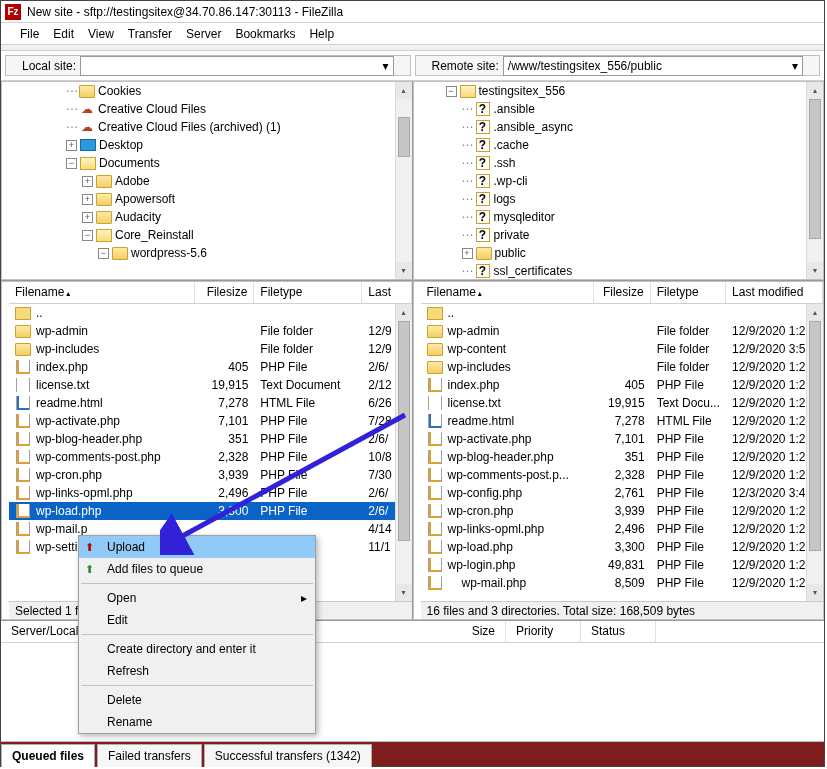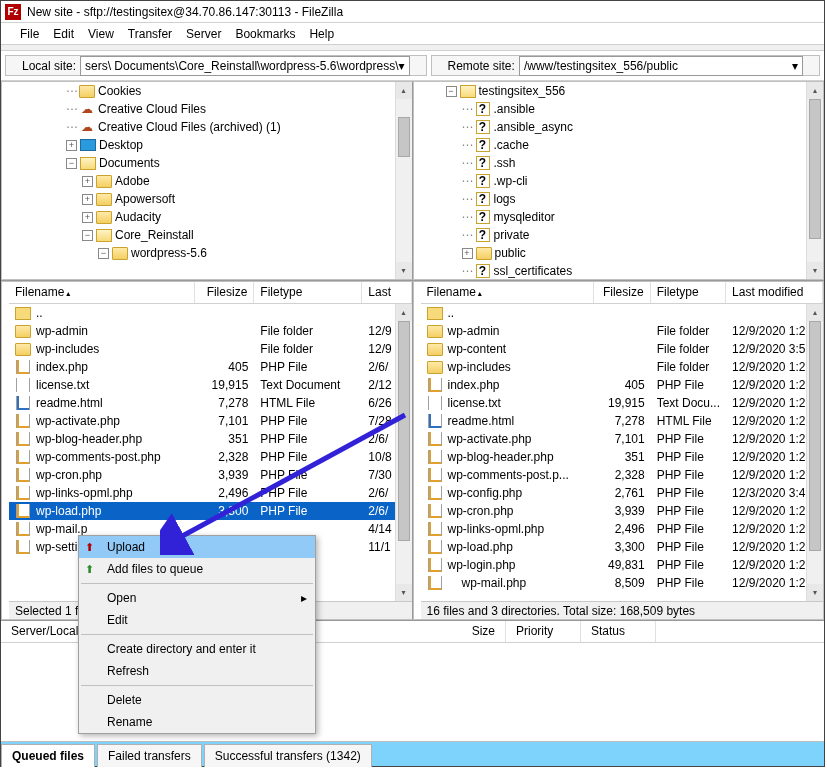--- a/index.html
+++ b/index.html
@@ -37,21 +37,21 @@
   .list-head div { padding:3px 6px; border-right:1px solid #e0e0e0; overflow:hidden; white-space:nowrap; }
   .sort-ind { font-size:8px; margin-left:2px; }
   .list-body { flex:1; overflow:hidden; position:relative; }
   .file-row { height:18px; display:flex; align-items:center; white-space:nowrap; }
   .file-row.selected { background:#0a63c7; color:#fff; }
   .file-row.selected .ico.php::before { box-shadow:inset 2px -2px 0 #e0a030; }
   .file-row > div { padding:0 6px; overflow:hidden; }
   .status-line { height:18px; background:#f0f0f0; border-top:1px solid #c8c8c8; padding:1px 6px; display:flex; align-items:center; }
   .transfer-head { height:22px; display:flex; border-bottom:1px solid #d0d0d0; }
   .transfer-head div { padding:3px 10px; border-right:1px solid #e0e0e0; }
-  .tabs { height:25px; display:flex; align-items:flex-end; background:#7dd3fc; border-top:1px solid #c0c0c0; }
+  .tabs { height:25px; display:flex; align-items:flex-end; background:#7f1d1d; border-top:1px solid #c0c0c0; }
   .tab { padding:4px 10px; border:1px solid #b0b0b0; border-bottom:none; background:#f6f6f6; margin-right:2px; position:relative; top:1px; }
   .tab.active { background:#fff; font-weight:bold; }
   .ctx-menu { position:absolute; left:78px; top:535px; width:238px; background:#f0f0f0; border:1px solid #a0a0a0; box-shadow:2px 2px 6px rgba(0,0,0,.3); z-index:50; }
   .ctx-menu .item { height:22px; display:flex; align-items:center; padding:0 8px 0 28px; position:relative; }
   .ctx-menu .item.hover { background:#91c9f7; }
   .ctx-menu .sep { height:1px; background:#c0c0c0; margin:3px 2px; }
   .ctx-menu .mi-ico { position:absolute; left:6px; width:14px; font-size:11px; }
   .ctx-menu .arrow-r { margin-left:auto; }
   .annot-arrow { position:absolute; z-index:60; pointer-events:none; }
   .scroll-v { position:absolute; right:0; top:0; bottom:0; width:17px; background:#f0f0f0; border-left:1px solid #dcdcdc; }
@@ -79,21 +79,20 @@
       <span>Bookmarks</span>
       <span>Help</span>
     </div>
 
   <div class="sep-thick"></div>
 
   <div class="sites-row">
     <div class="site-panel">
       <label>Local site:</label>
       <div class="combo">
-        <span>sers\         Documents\Core_Reinstall\wordpress-5.6\wordpress\</span>
         <span style="margin-left:auto">▾</span>
       </div>
     </div>
     <div class="site-panel">
       <label>Remote site:</label>
       <div class="combo">
         <span>/www/testingsitex_556/public</span>
         <span style="margin-left:auto">▾</span>
       </div>
     </div>

